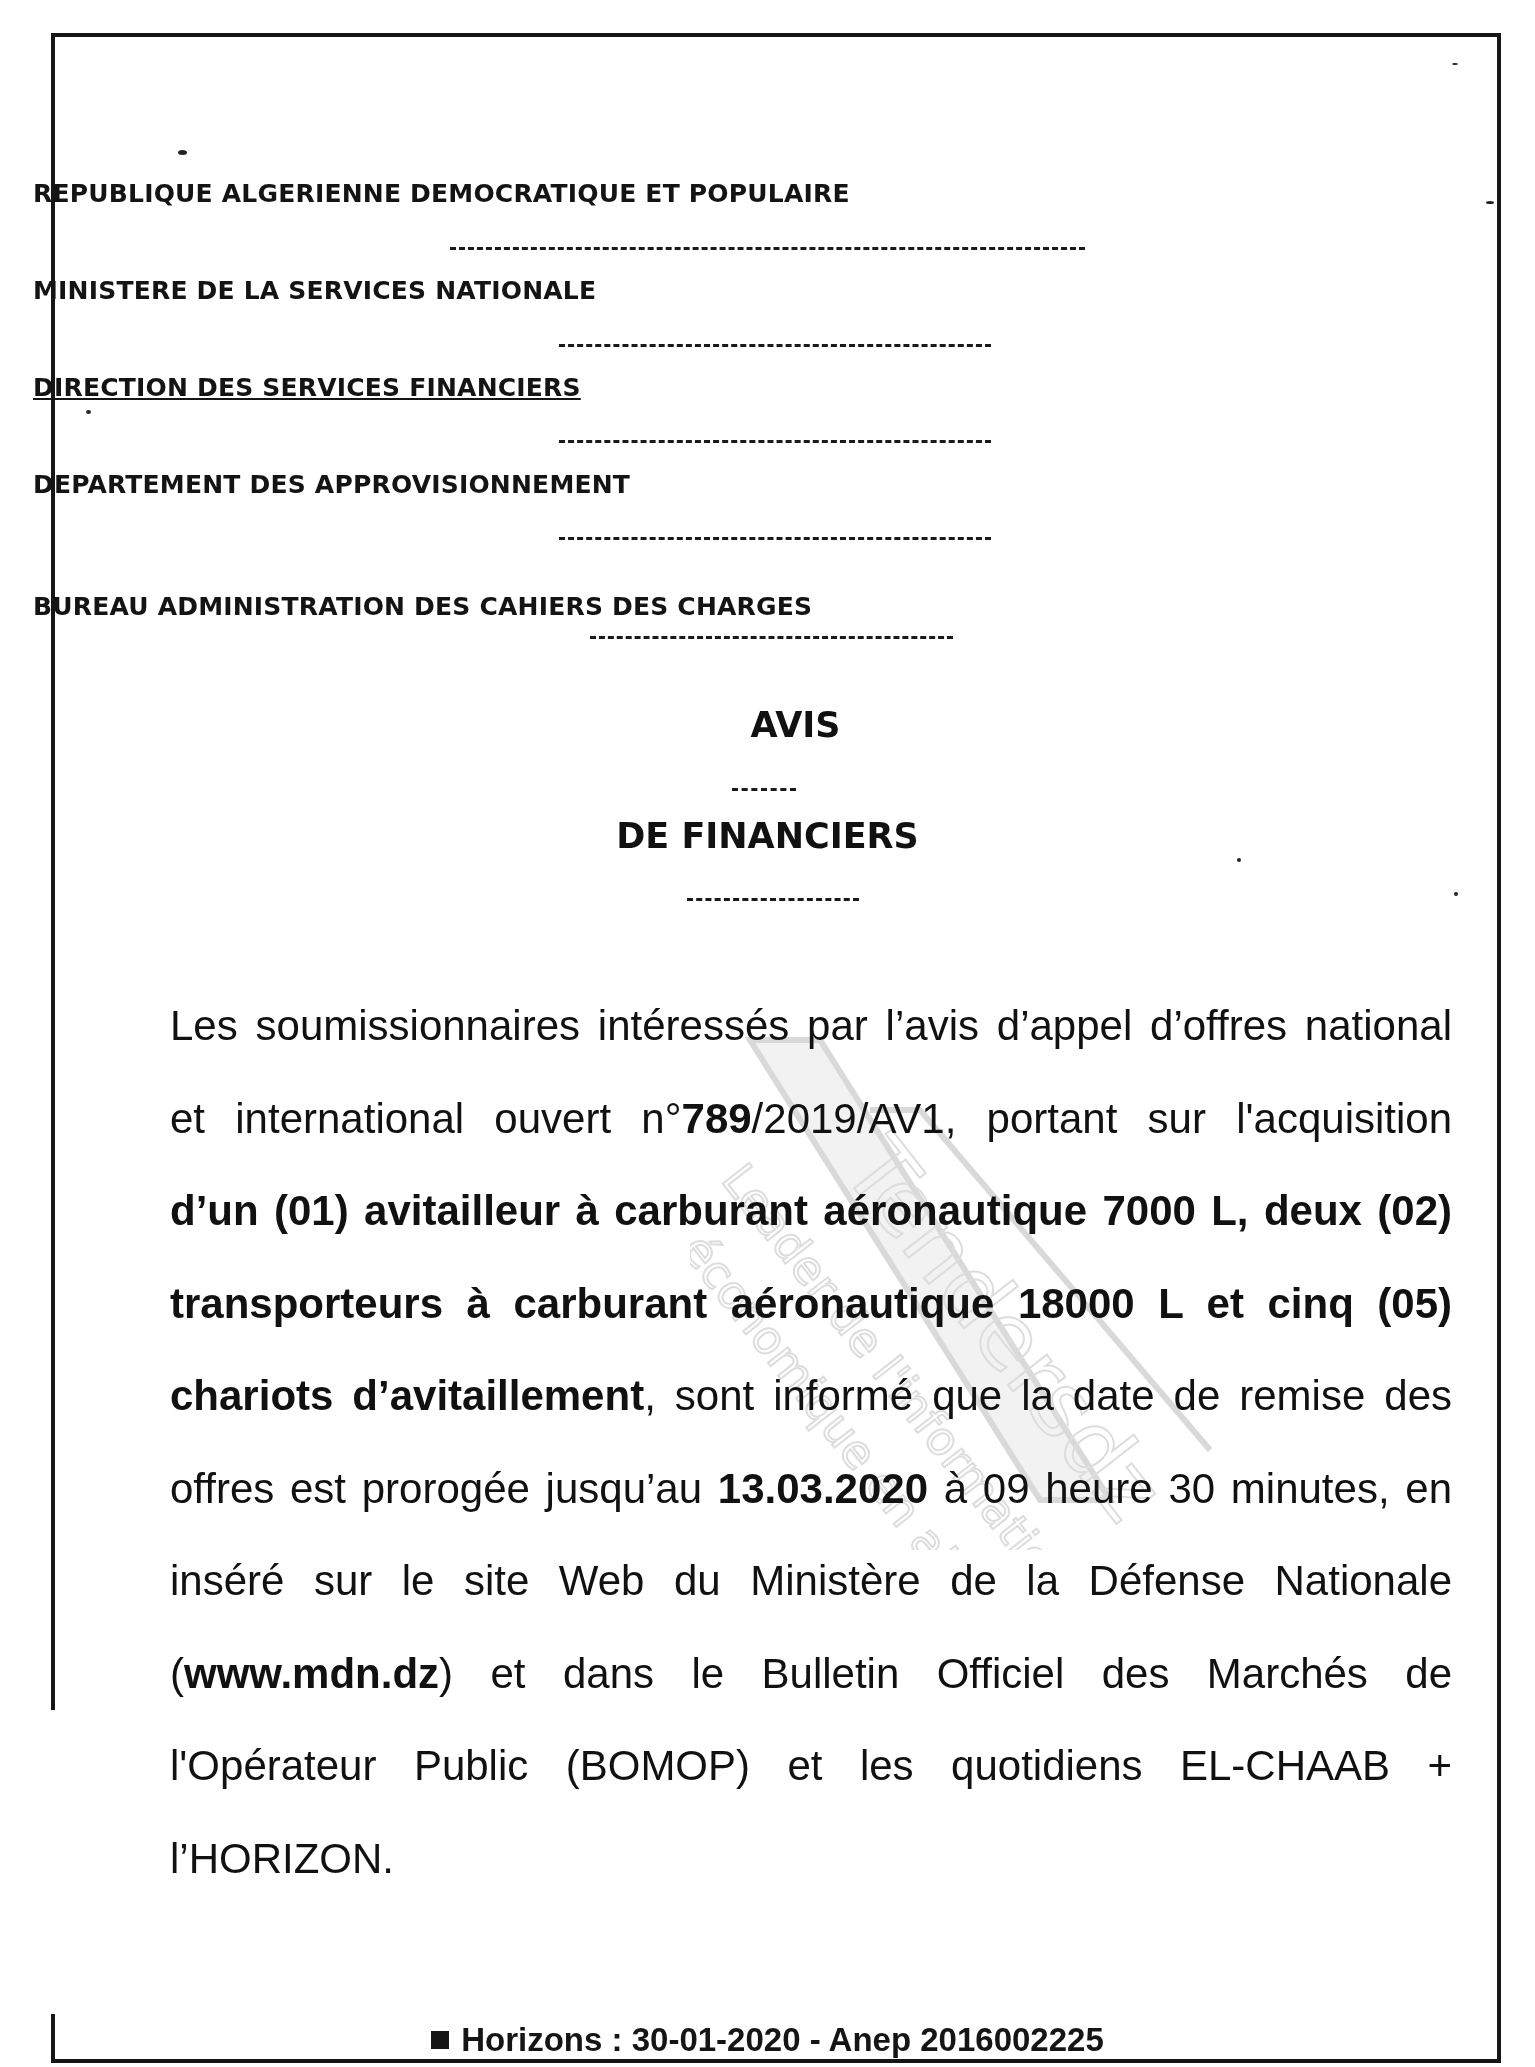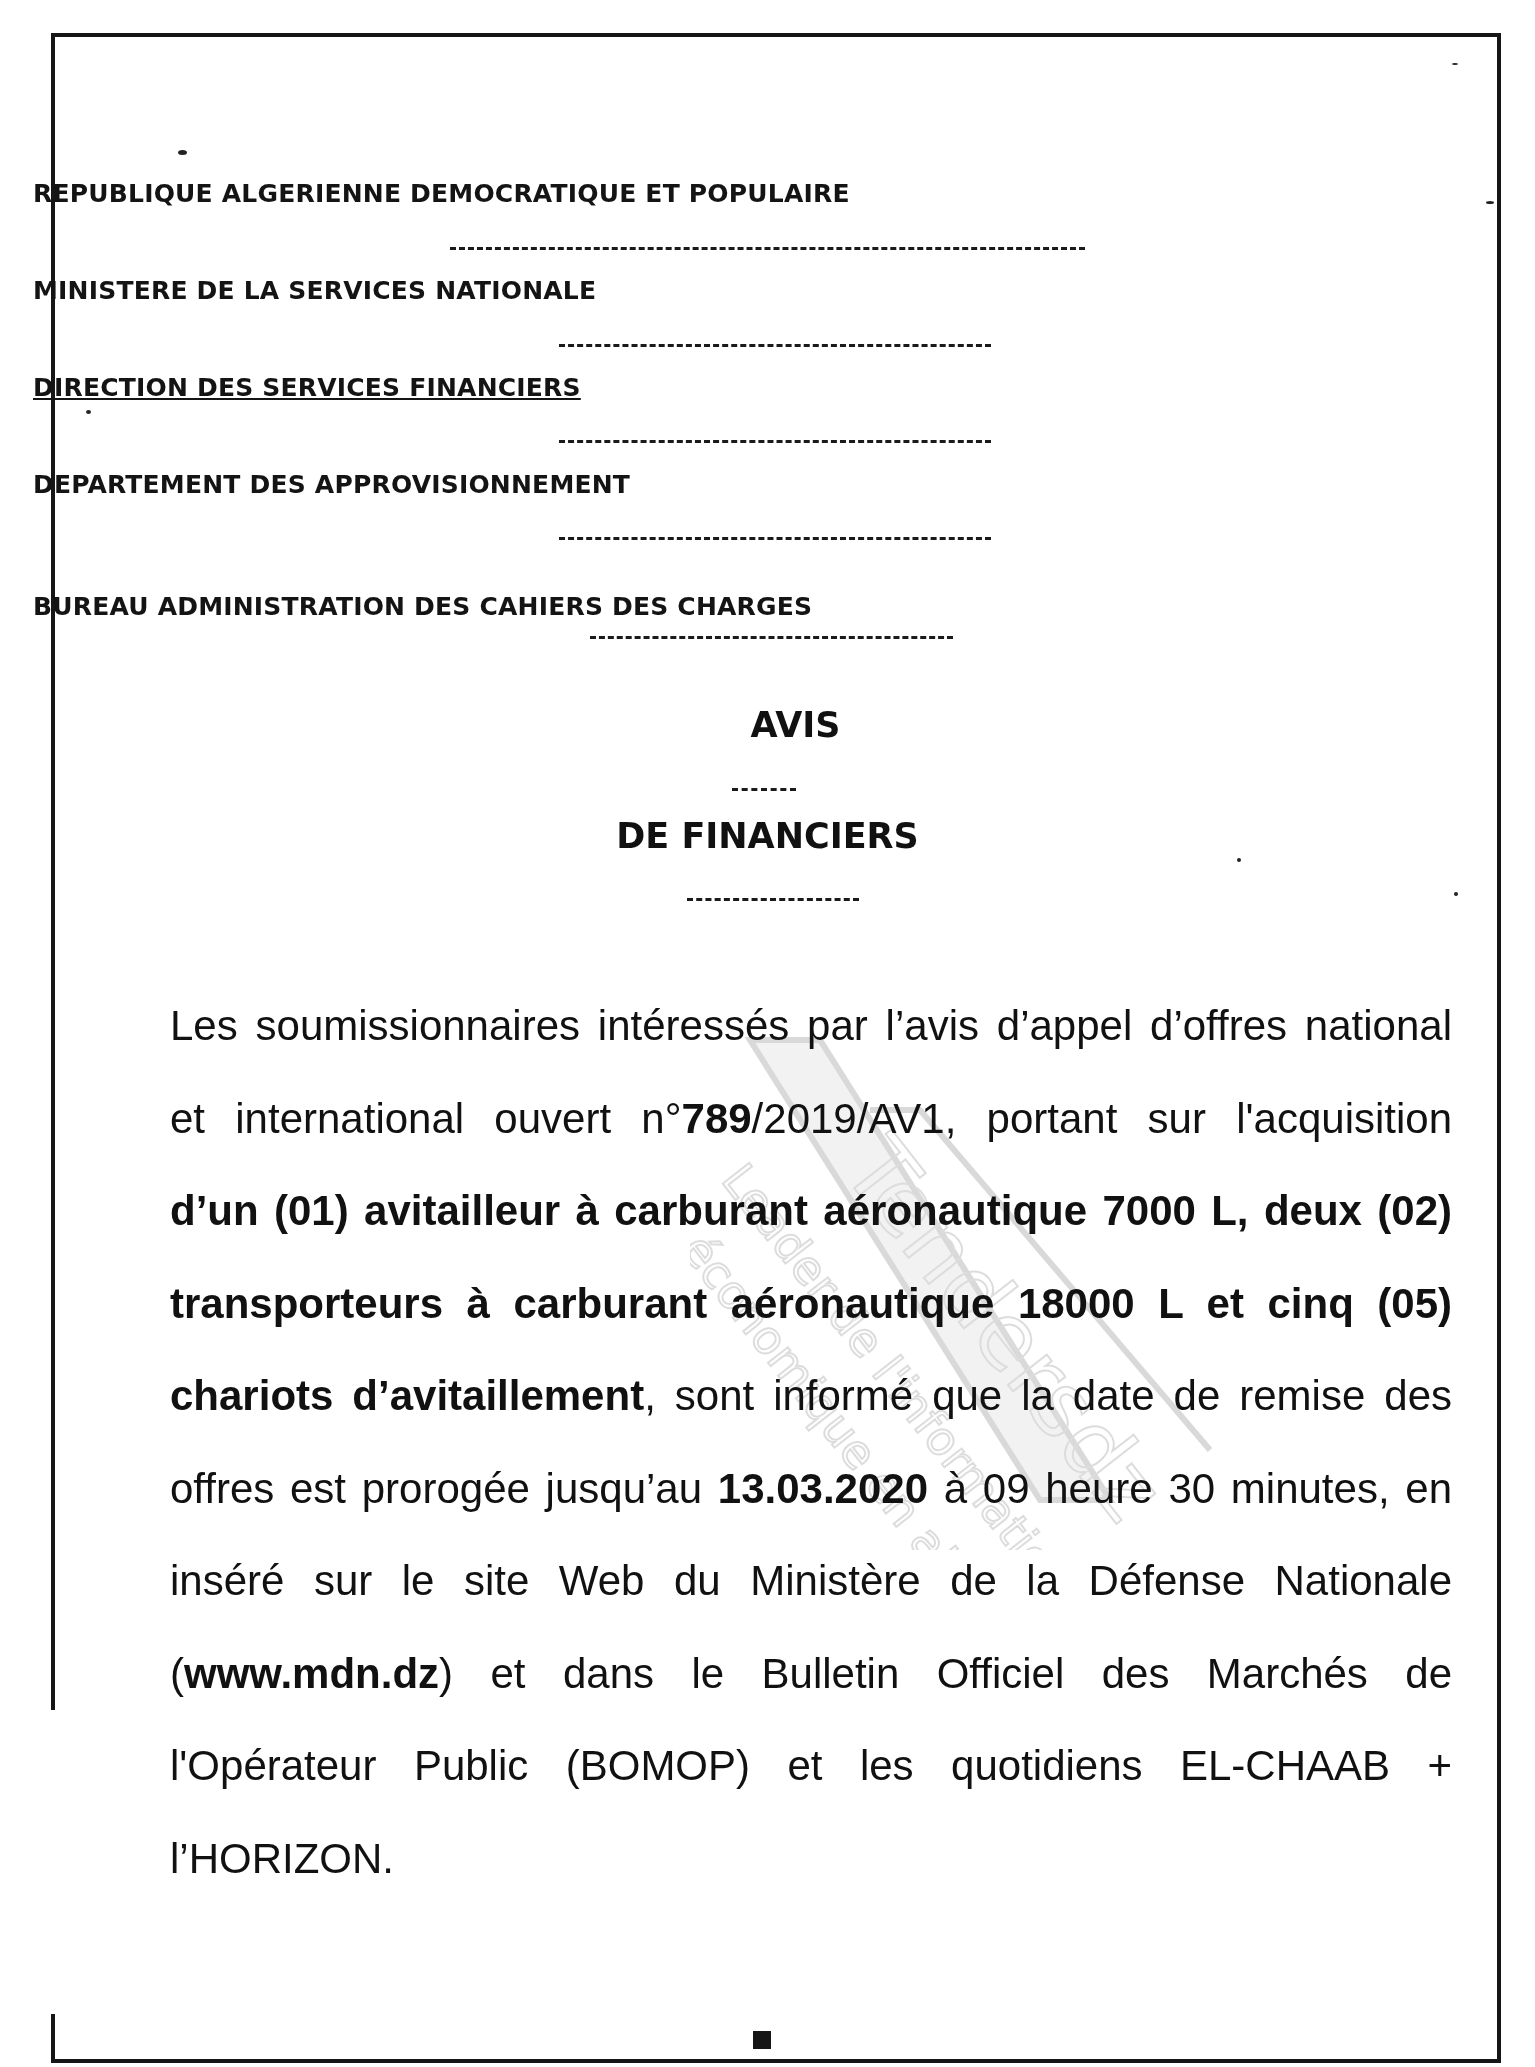--- a/index.html
+++ b/index.html
@@ -68,13 +68,13 @@
   </g>
   <g font-family="DejaVu Sans, sans-serif" fill="none" stroke="#666" stroke-width="2">
     <text x="150" y="140" font-size="90" transform="rotate(52 150 140)">Tendersdz</text>
     <text x="30" y="150" font-size="46" transform="rotate(52 30 150)">Leader de l'information</text>
     <text x="-10" y="220" font-size="46" transform="rotate(52 -10 220)">économique en algérie</text>
   </g>
 </svg>
 
 <div class="body-text" style="top:980px;"><span>Les soumissionnaires intéressés par l’avis d’appel d’offres national et international ouvert n°</span><b>789</b><span>/2019/AV1, portant sur l'acquisition </span><b>d’un (01) avitailleur à carburant aéronautique 7000 L, deux (02) transporteurs à carburant aéronautique 18000 L et cinq (05) chariots d’avitaillement</b><span>, sont informé que la date de remise des offres est prorogée jusqu’au </span><b>13.03.2020</b><span> à 09 heure 30 minutes, en inséré sur le site Web du Ministère de la Défense Nationale (</span><b>www.mdn.dz</b><span>) et dans le Bulletin Officiel des Marchés de l'Opérateur Public (BOMOP) et les quotidiens EL-CHAAB + l’HORIZON.</span></div>
 
-<div class="footer"><span class="sq"></span></div>
+<div class="footer"><span class="sq"></span><span>Horizons : 30-01-2020 - Anep 2016002225</span></div>
 
 </body></html>

